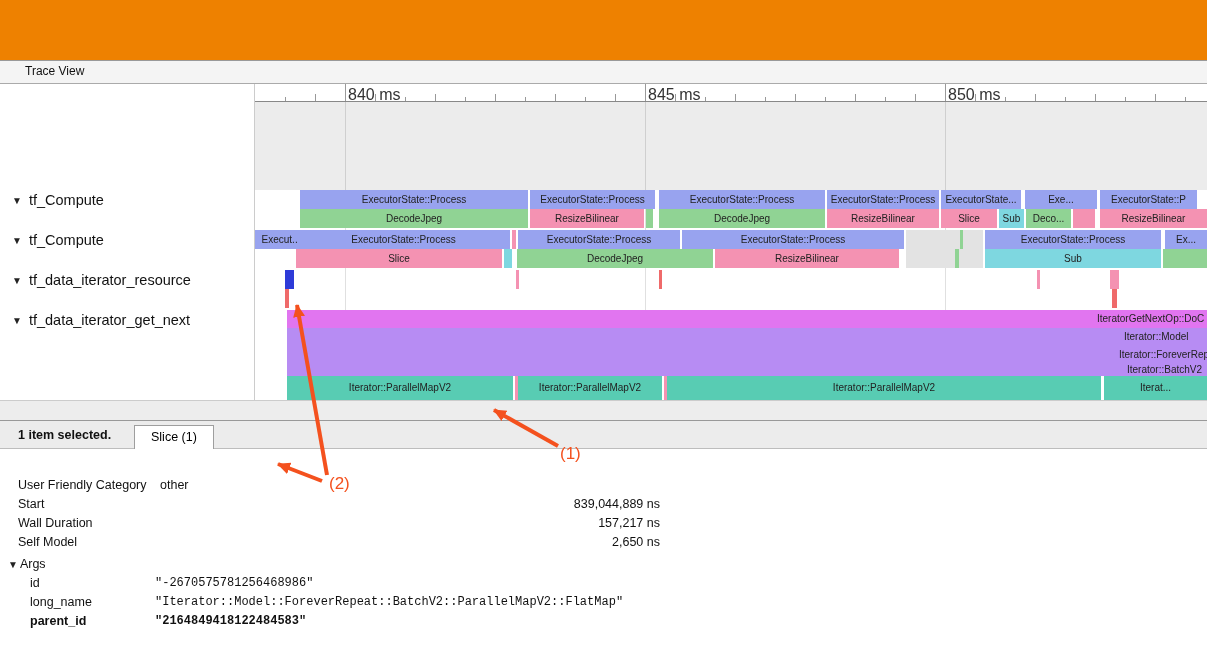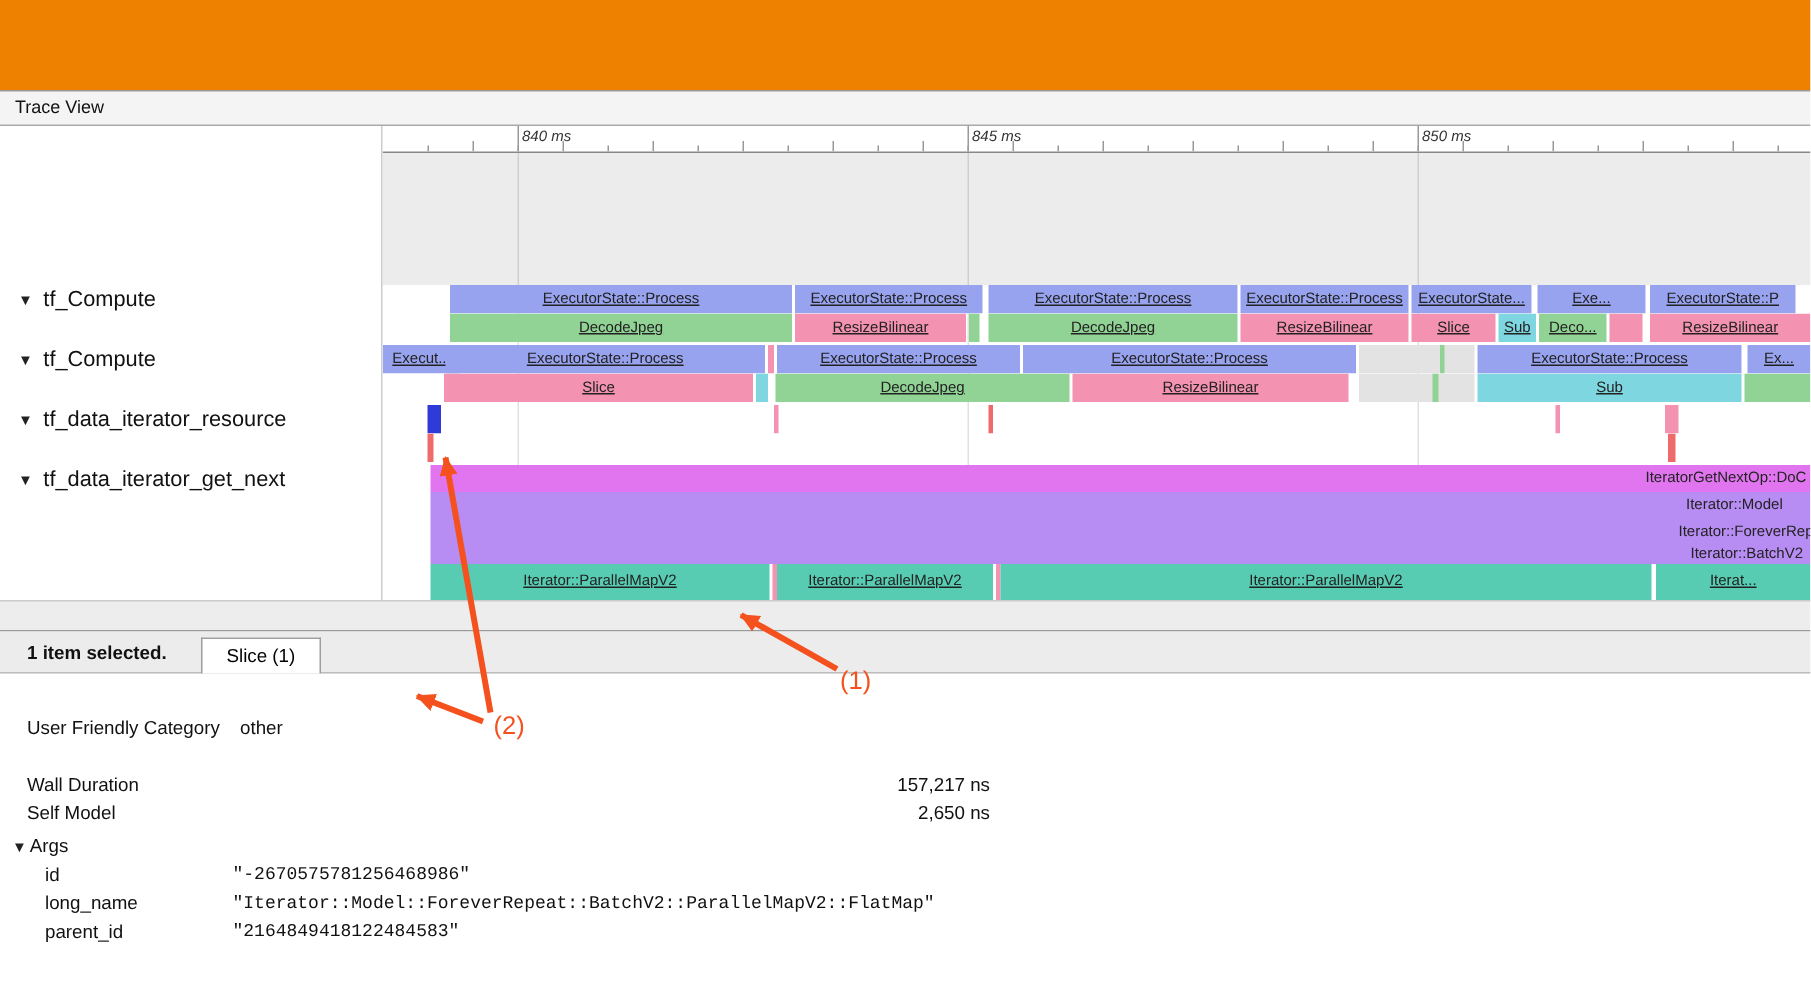--- a/index.html
+++ b/index.html
@@ -3,43 +3,43 @@
 <meta charset="utf-8">
 <style>
   * { margin:0; padding:0; }
   html,body { width:1207px; height:664px; }
   body { position:relative; overflow:hidden; background:#fff; font-family:"Liberation Sans",sans-serif; }
 
   .orange-bar { position:absolute; top:0; left:0; width:1207px; height:60px; background:#ee8100; }
 
   .trace-bar { position:absolute; top:60px; left:0; width:1207px; height:24px; background:#f4f4f4;
     border-top:1px solid #999; border-bottom:1px solid #aaa; box-sizing:border-box;
-    font-size:12px; line-height:21px; padding-left:10px; color:#111; }
+    font-size:12px; line-height:21px; padding-left:25px; color:#111; }
 
   #timeline { position:absolute; top:84px; left:0; width:1207px; height:336px; background:#fff; }
 
   .ruler { position:absolute; left:255px; top:0; width:952px; height:18px; background:#fff;
     border-bottom:1px solid #888; box-sizing:border-box; overflow:hidden; }
   .tick { position:absolute; bottom:0; width:1px; height:4px; background:#999; }
   .tick.major { height:7px; }
   .grid-tick { position:absolute; top:0; bottom:0; width:1px; background:#9a9a9a; }
-  .ruler-label { position:absolute; top:2px; font-size:10px; color:#333; white-space:nowrap;font-style:italic; }
+  .ruler-label { position:absolute; top:2px; font-size:16px; color:#333; white-space:nowrap; }
 
   .upper-gray { position:absolute; left:255px; top:18px; width:952px; height:88px; background:#ececec; }
   .gridline { position:absolute; top:18px; height:298px; width:1px; background:rgba(0,0,0,0.12); }
 
   .track-pane { position:absolute; left:0; top:0; width:255px; height:316px; background:#fff;
     border-right:1px solid #ccc; box-sizing:border-box; }
   .track-label { position:absolute; left:12px; height:20px; line-height:20px; font-size:14.5px; color:#111; white-space:nowrap; cursor:pointer; }
   .tri { font-size:10px; margin-right:7px; vertical-align:1px; color:#222; }
 
   .tracks { position:absolute; left:255px; top:106px; width:952px; height:210px; }
   .trace-row { position:absolute; left:0; width:952px; overflow:hidden; }
   .slice { position:absolute; top:0; height:100%; font-size:10px; color:#222; text-align:center;
-    overflow:hidden; white-space:nowrap; box-sizing:border-box;text-decoration:underline; }
+    overflow:hidden; white-space:nowrap; box-sizing:border-box; }
   .slice-label { position:absolute; top:0; height:100%; font-size:10px; color:#222; white-space:nowrap; }
 
   .bottom-strip { position:absolute; left:0; top:316px; width:1207px; height:20px; background:#ededed;
     border-top:1px solid #ccc; box-sizing:border-box; }
 
   #analysis { position:absolute; top:420px; left:0; width:1207px; height:244px; background:#fff;
     border-top:1px solid #999; box-sizing:border-box; }
   .analysis-header { position:relative; height:28px; background:#ececec; border-bottom:1px solid #bdbdbd; box-sizing:border-box; }
   .selected-text { position:absolute; left:18px; top:7px; font-size:12.5px; font-weight:bold; color:#111; }
   .tab { position:absolute; left:134px; top:4px; height:24px; line-height:22px; background:#fff;
@@ -201,38 +201,42 @@
 <div id="analysis">
   <div class="analysis-header">
     <div class="selected-text">1 item selected.</div>
     <div class="tab">Slice (1)</div>
   </div>
   <div class="details">
       <div class="prop-row" style="top: 27px;">
         <div class="prop-label">User Friendly Category</div>
         <div class="prop-value"><span>other</span></div>
       </div>
+      <div class="prop-row" style="top: 46px;">
+        <div class="prop-label">Start</div>
+        <div class="prop-value right"><span>839,044,889 ns</span></div>
+      </div>
       <div class="prop-row" style="top: 65px;">
         <div class="prop-label">Wall Duration</div>
         <div class="prop-value right"><span>157,217 ns</span></div>
       </div>
       <div class="prop-row" style="top: 84px;">
         <div class="prop-label">Self Model</div>
         <div class="prop-value right"><span>2,650 ns</span></div>
       </div>
       <div class="args-header" style="top: 106px;"><span class="tri">▼</span><span>Args</span></div>
       <div class="prop-row arg-row" style="top: 125px;">
         <div class="arg-label">id</div>
         <div class="arg-value">"-2670575781256468986"</div>
       </div>
       <div class="prop-row arg-row" style="top: 144px;">
         <div class="arg-label">long_name</div>
         <div class="arg-value">"Iterator::Model::ForeverRepeat::BatchV2::ParallelMapV2::FlatMap"</div>
       </div>
-      <div class="prop-row arg-row" style="top: 163px;">
+      <div class="prop-row arg-row" style="top: 163px; font-weight: bold;">
         <div class="arg-label">parent_id</div>
         <div class="arg-value">"2164849418122484583"</div>
       </div>
     </div>
 </div>
 
 <svg class="annotation-layer" width="1207" height="664" xmlns="http://www.w3.org/2000/svg">
   <defs>
     <marker id="arr" markerUnits="userSpaceOnUse" markerWidth="16" markerHeight="14" refX="12" refY="6" orient="auto">
       <path d="M0,0 L13,6 L0,12 z" fill="#f4511e"></path>

